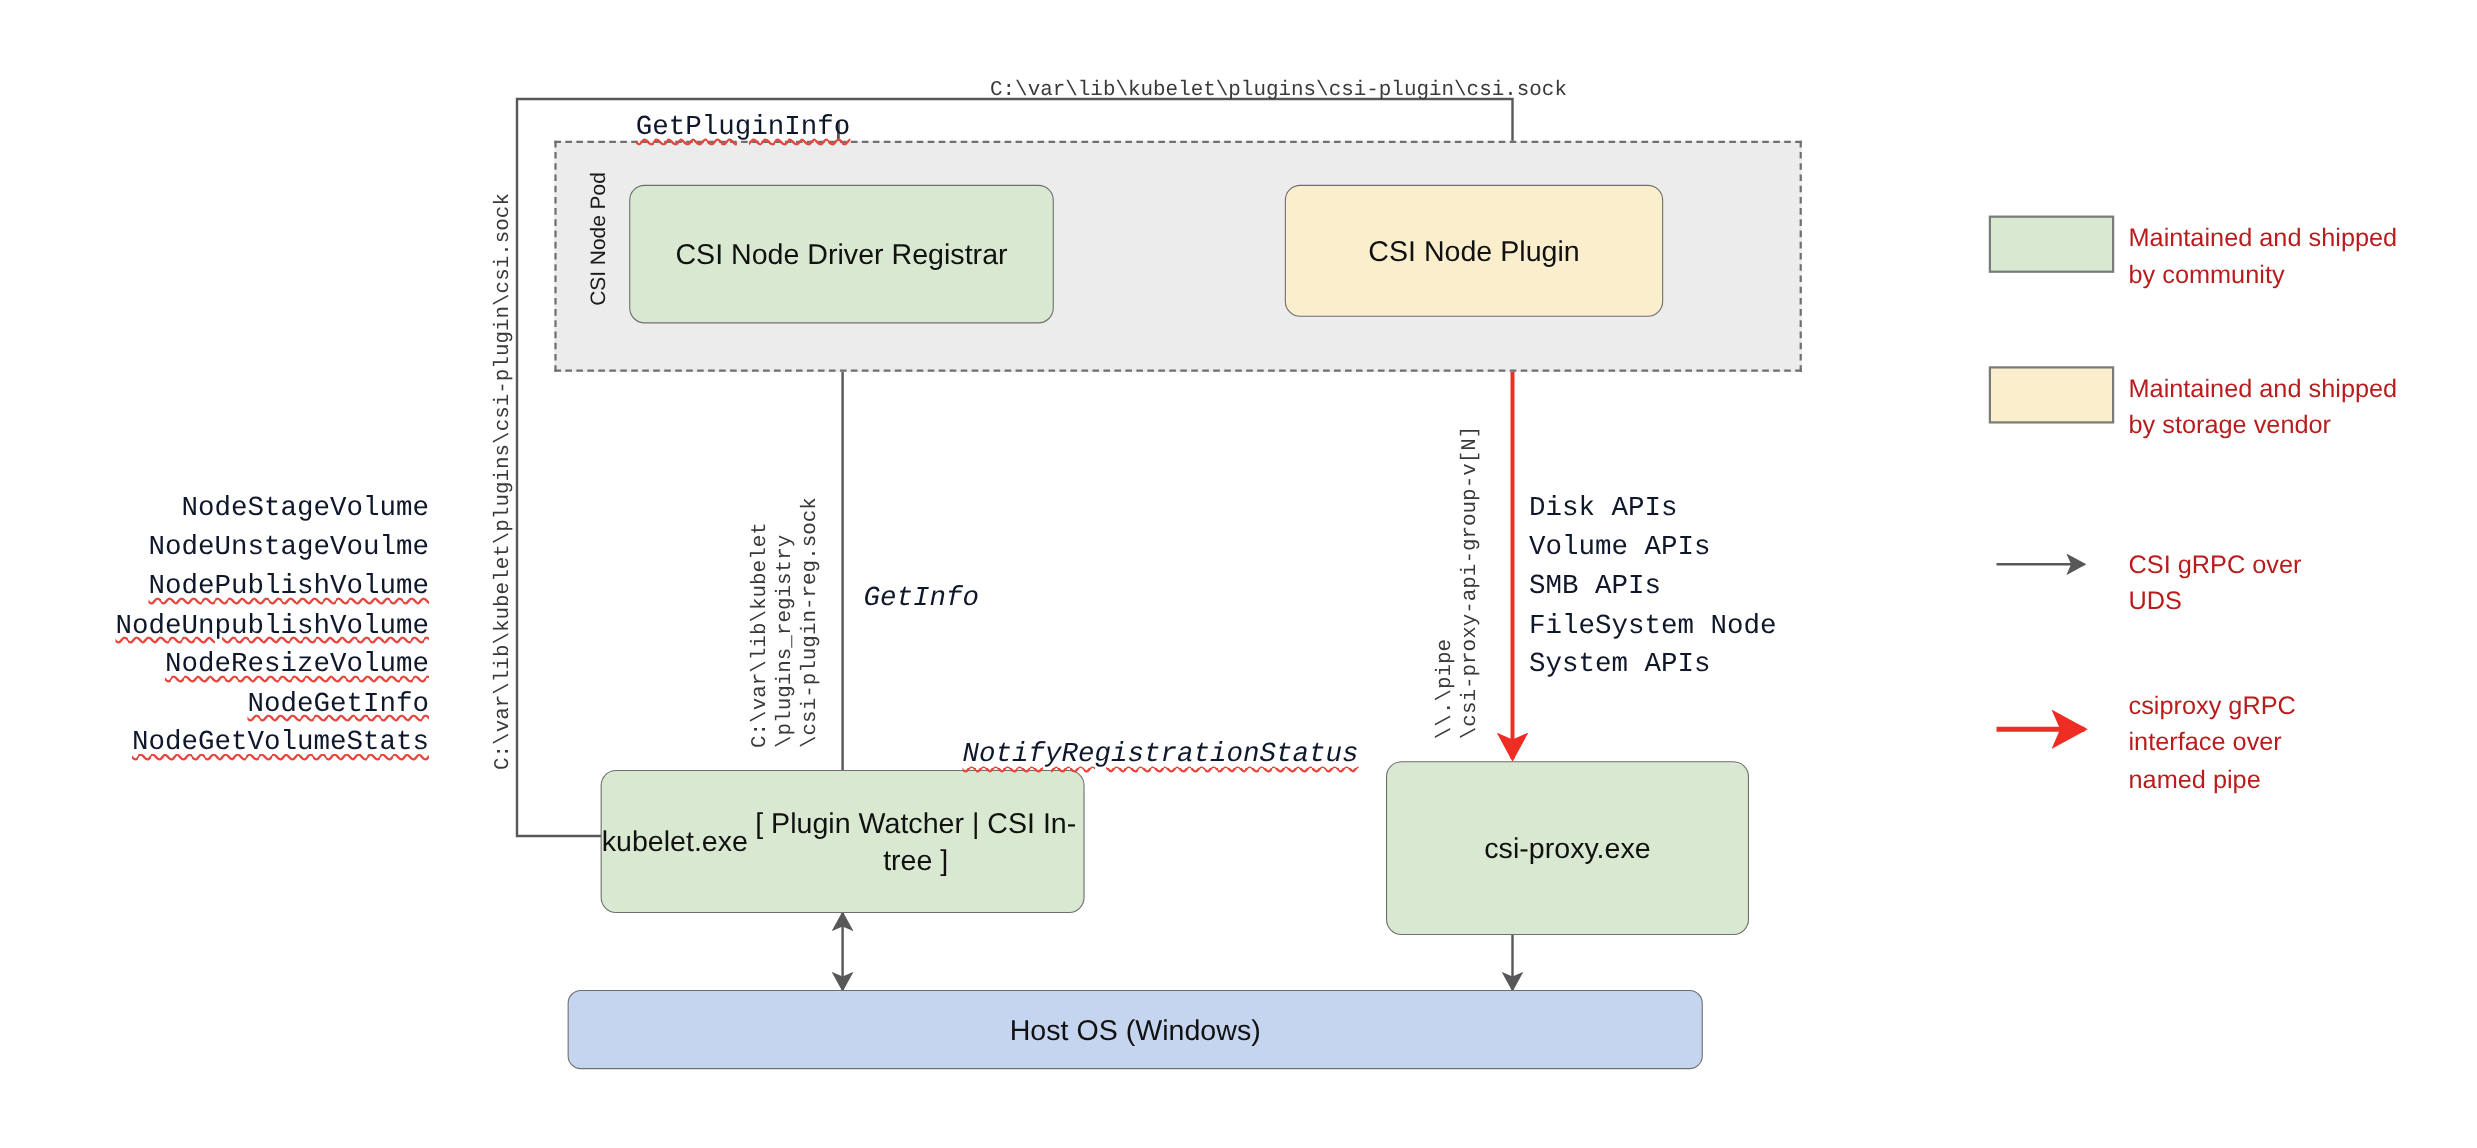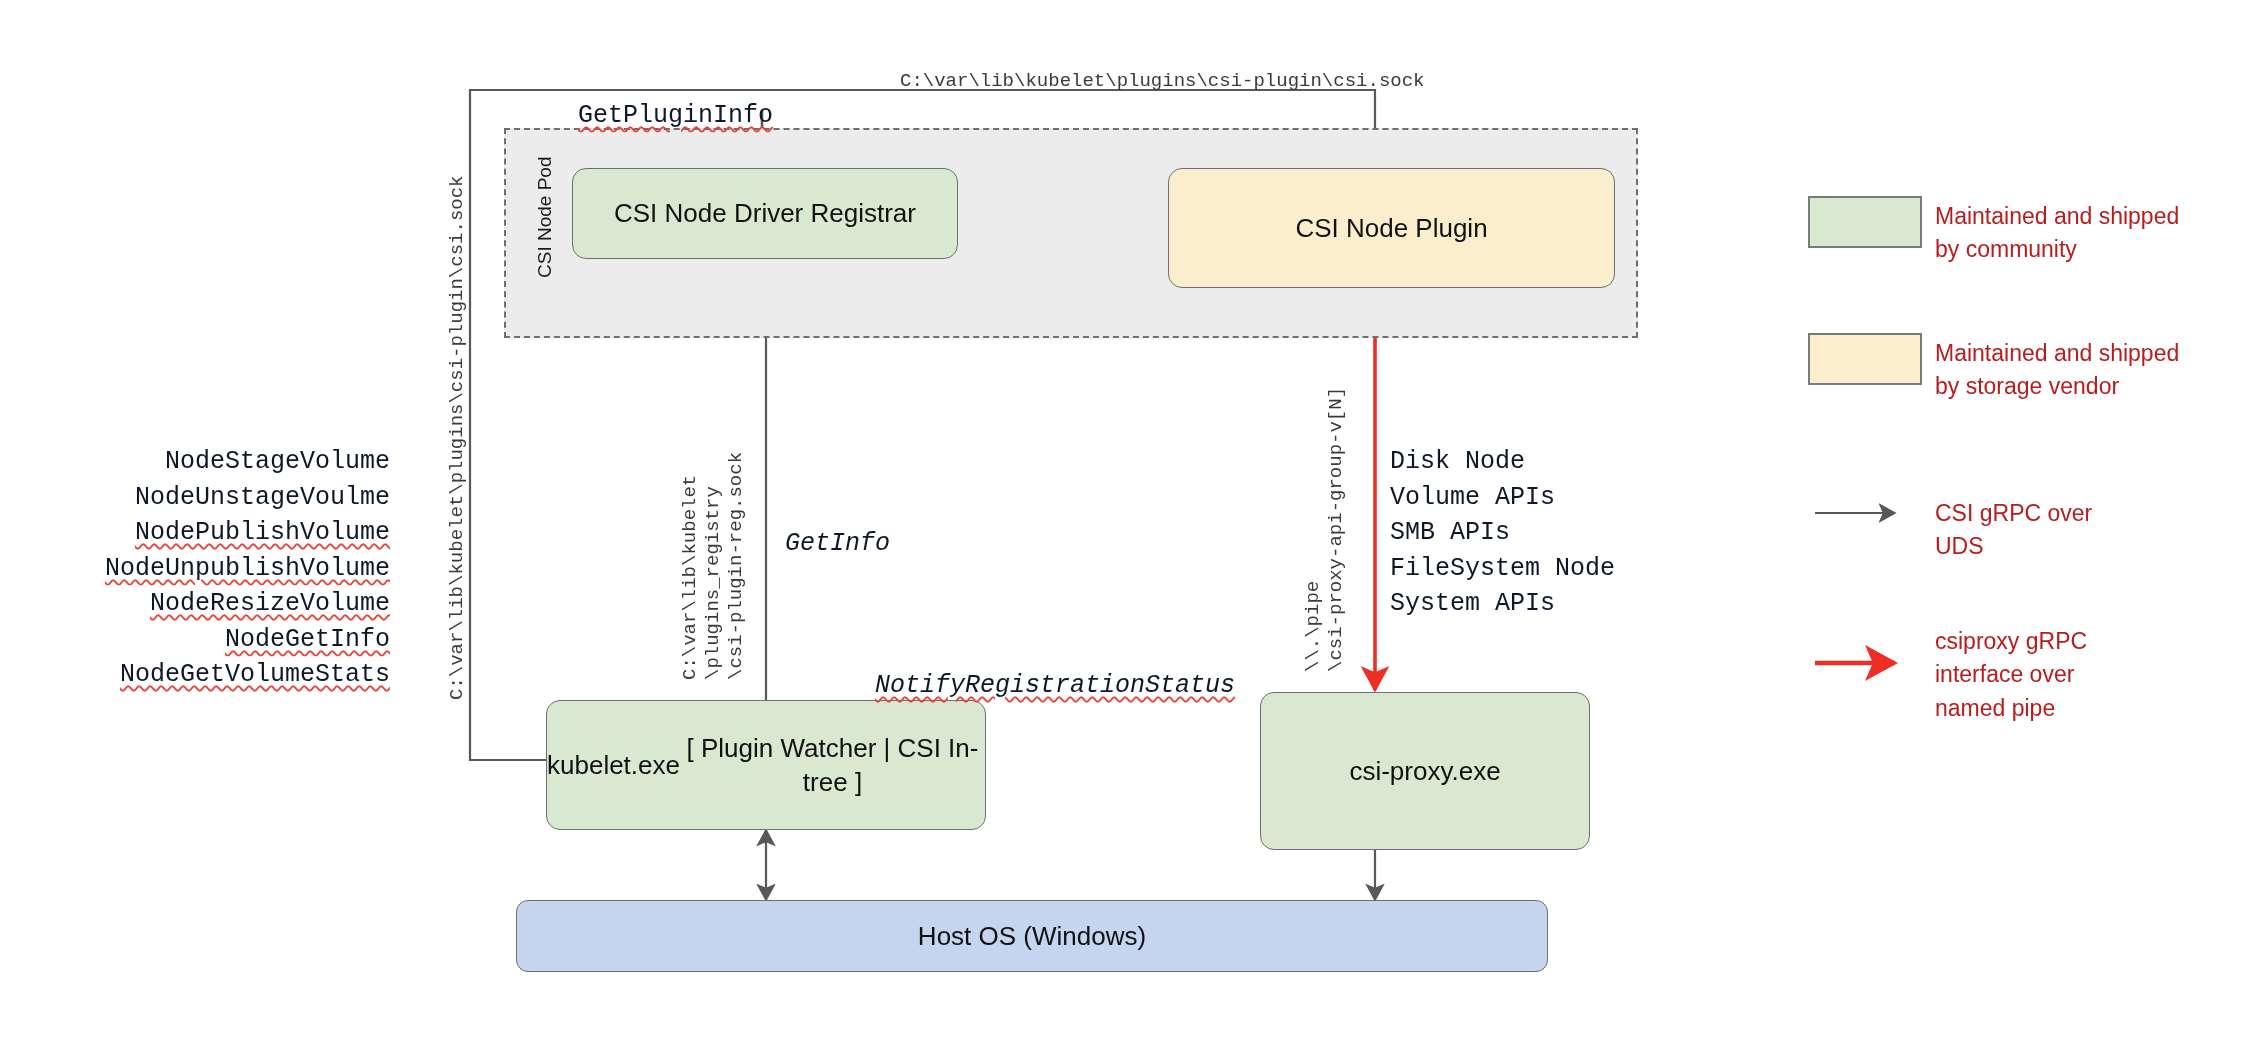--- a/index.html
+++ b/index.html
@@ -153,25 +153,25 @@
       <path d="M 1815 513 L 1895 513" fill="none" stroke="#58585a" stroke-width="2.2" marker-end="url(#arrGray)"></path>
     </g>
     <g>
       <path d="M 1815 663 L 1895 663" fill="none" stroke="#ee2d24" stroke-width="4.5" marker-end="url(#arrRed)"></path>
     </g>
   </svg>
 
   <div class="pod-group" style="left:504px; top:128px; width:1134px; height:210px;"></div>
   <div class="pod-label" style="left:534px; top:278px;">CSI Node Pod</div>
 
-  <div class="node-box green" style="left:572px; top:168px; width:386px; height:91px;">
+  <div class="node-box green" style="left:572px; top:168px; width:386px; height:126px;">
     <span>CSI Node Driver Registrar</span>
   </div>
 
-  <div class="node-box yellow" style="left:1168px; top:168px; width:447px; height:120px;">
+  <div class="node-box yellow" style="left:1168px; top:168px; width:344px; height:120px;">
     <span>CSI Node Plugin</span>
   </div>
 
   <div class="node-box green" style="left:546px; top:700px; width:440px; height:130px; flex-direction:row;">
     <span>kubelet.exe</span>
     <span>[ Plugin Watcher | CSI In-tree ]</span>
   </div>
 
   <div class="node-box green" style="left:1260px; top:692px; width:330px; height:158px;">
     <span>csi-proxy.exe</span>
@@ -198,21 +198,21 @@
 
   <div class="abs mono" style="left:785px; top:455px;font-style:italic;">
     <div>GetInfo</div>
     <div>
       <span class="squiggle">NotifyRegistrationStatus</span>
     </div>
   </div>
 
   <div class="api-list mono" style="left:80px; top:444px; width:310px;" id="api-list"><div><span>NodeStageVolume</span></div><div><span>NodeUnstageVoulme</span></div><div><span class="squiggle">NodePublishVolume</span></div><div><span class="squiggle">NodeUnpublishVolume</span></div><div><span class="squiggle">NodeResizeVolume</span></div><div><span class="squiggle">NodeGetInfo</span></div><div><span class="squiggle">NodeGetVolumeStats</span></div></div>
 
-  <div class="abs mono" style="left:1390px; top:444px;" id="proxy-api-list"><div>Disk Node</div><div>Volume APIs</div><div>SMB APIs</div><div>FileSystem Node</div><div>System APIs</div></div>
+  <div class="abs mono" style="left:1390px; top:444px;" id="proxy-api-list"><div>Disk APIs</div><div>Volume APIs</div><div>SMB APIs</div><div>FileSystem Node</div><div>System APIs</div></div>
 
   <div>
     <div class="legend-swatch" style="left:1808px; top:196px; background:#d9e8d0;"></div>
     <div class="legend-text" style="left:1935px; top:200px; width:260px;">Maintained and shipped
 by community</div>
 
     <div class="legend-swatch" style="left:1808px; top:333px; background:#faeecd;"></div>
     <div class="legend-text" style="left:1935px; top:337px; width:260px;">Maintained and shipped
 by storage vendor</div>
 

